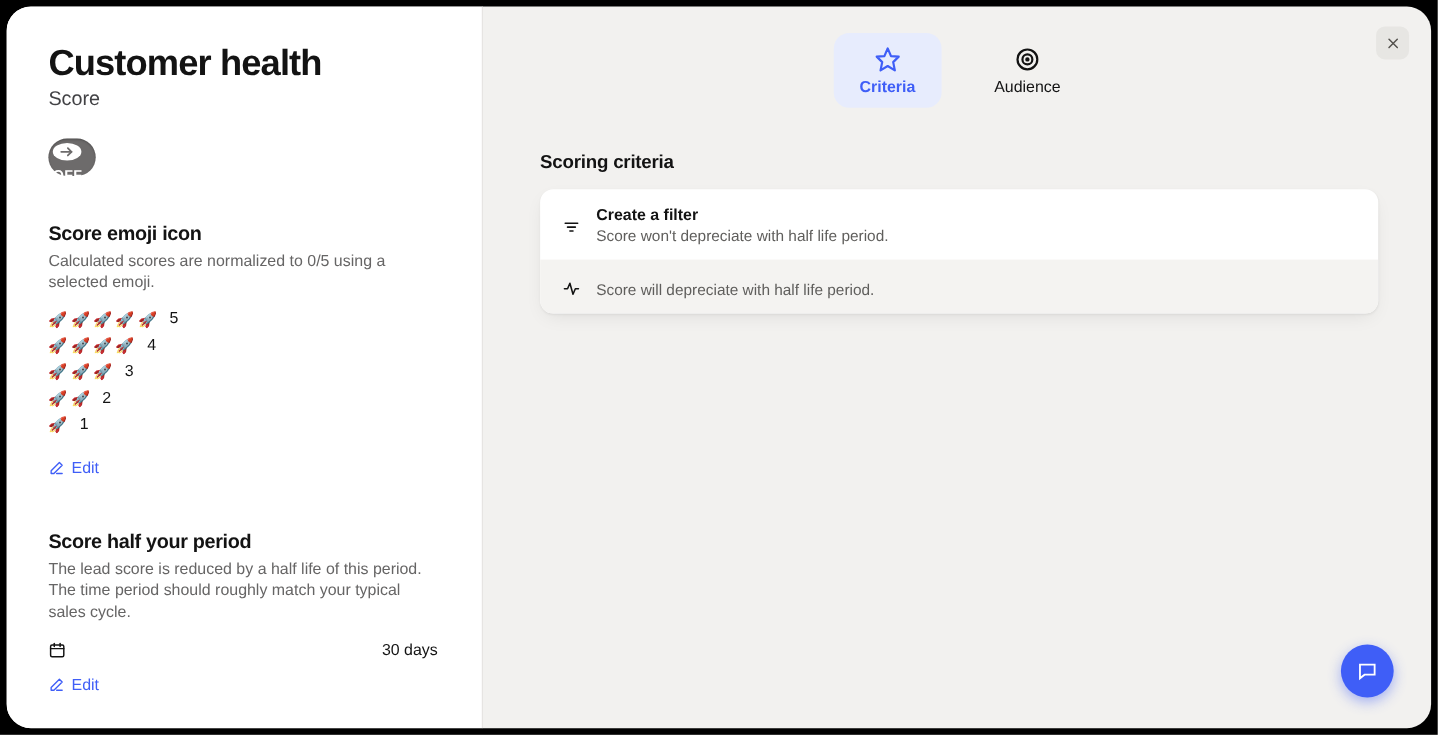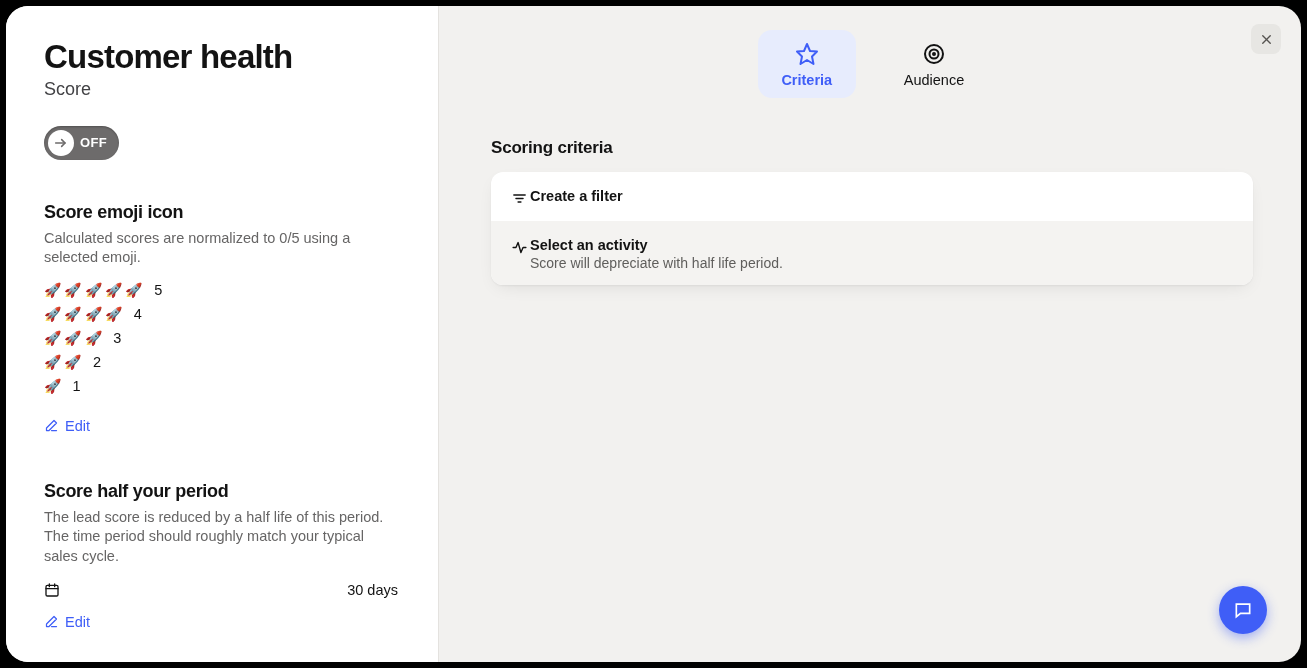--- a/index.html
+++ b/index.html
@@ -43,20 +43,21 @@
     .toggle {
       display: inline-flex;
       align-items: center;
       background: #6d6b6b;
       border-radius: 22px;
       padding: 4px 12px 4px 4px;
       height: 34px;
       cursor: pointer;
       gap: 6px;
       box-shadow: 0 1px 2px rgba(0,0,0,.25) inset;
+      flex-direction: column;
     }
     .toggle-knob {
       width: 26px; height: 26px;
       border-radius: 50%;
       background: #fff;
       display: flex; align-items: center; justify-content: center;
     }
     .toggle-knob svg { width: 16px; height: 16px; stroke: #6d6b6b; }
     .toggle-label {
       color: #fff;
@@ -156,22 +157,22 @@
       margin-bottom: 14px;
     }
     .card {
       background: #fff;
       border-radius: 12px;
       box-shadow: 0 6px 18px -6px rgba(0,0,0,.10), 0 1px 2px rgba(0,0,0,.05);
       overflow: hidden;
     }
     .card-row {
       display: flex;
-      align-items: flex-start;
-      gap: 2px;
+      align-items: center;
+      gap: 14px;
       padding: 16px 22px 14px 20px;
       cursor: pointer;
     }
     .card-row + .card-row { background: #f4f3f1; }
     .card-row svg { width: 17px; height: 17px; margin-top: 2px; flex:0 0 auto; }
     .card-row-title { font-size: 14.5px; font-weight: 700; color:#131313; }
     .card-row-sub { font-size: 14px; color:#5f5e5c; margin-top: 2px; }
     
     .fab {
       position: absolute;
@@ -307,28 +308,28 @@
 
     <div class="card">
       <div class="card-row">
         <svg viewBox="0 0 24 24" fill="none" stroke="#131313" stroke-width="2" stroke-linecap="round">
             <line x1="4" y1="7" x2="20" y2="7"></line>
             <line x1="7" y1="12" x2="17" y2="12"></line>
             <line x1="10" y1="17" x2="14" y2="17"></line>
           </svg>
         <div>
           <div class="card-row-title">Create a filter</div>
+          <div class="card-row-sub">Score won't depreciate with half life period.</div>
         </div>
       </div>
       <div class="card-row">
         <svg viewBox="0 0 24 24" fill="none" stroke="#131313" stroke-width="2" stroke-linecap="round" stroke-linejoin="round">
             <polyline points="3 12 7 12 10 5 14 19 17 12 21 12"></polyline>
           </svg>
         <div>
-          <div class="card-row-title">Select an activity</div>
           <div class="card-row-sub">Score will depreciate with half life period.</div>
         </div>
       </div>
     </div>
 
     <div class="fab">
       <svg viewBox="0 0 24 24">
           <path d="M4 5h16v11H9l-5 4V5z"></path>
         </svg>
     </div>

